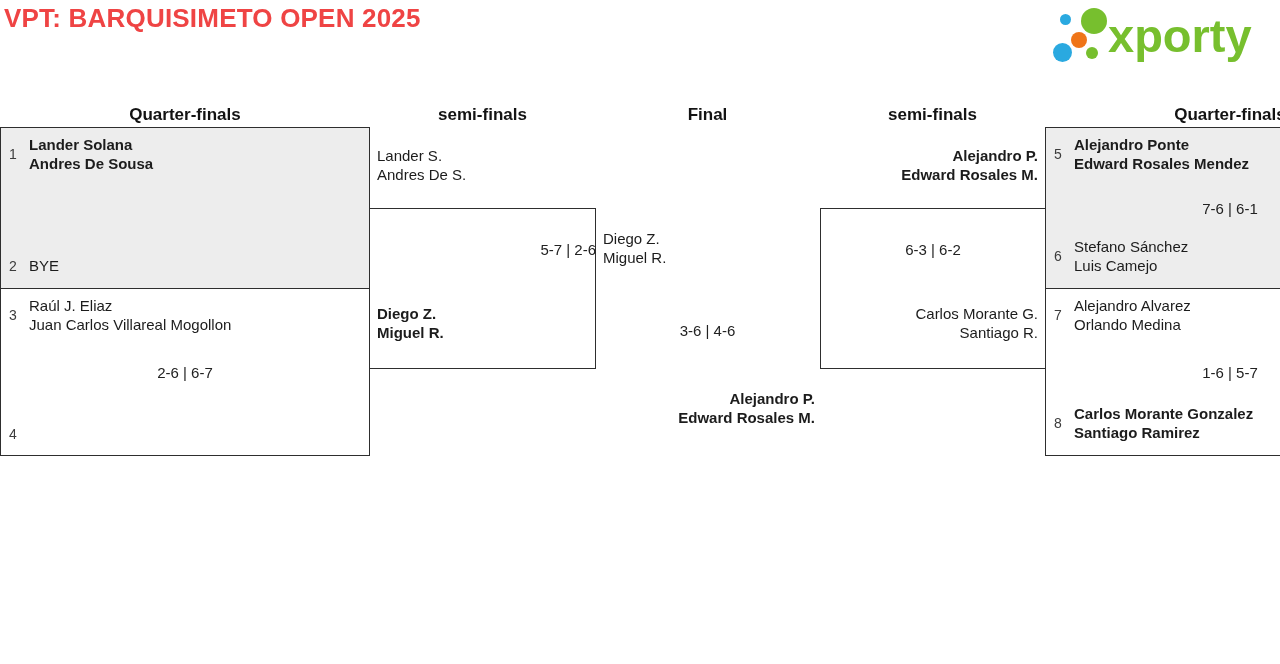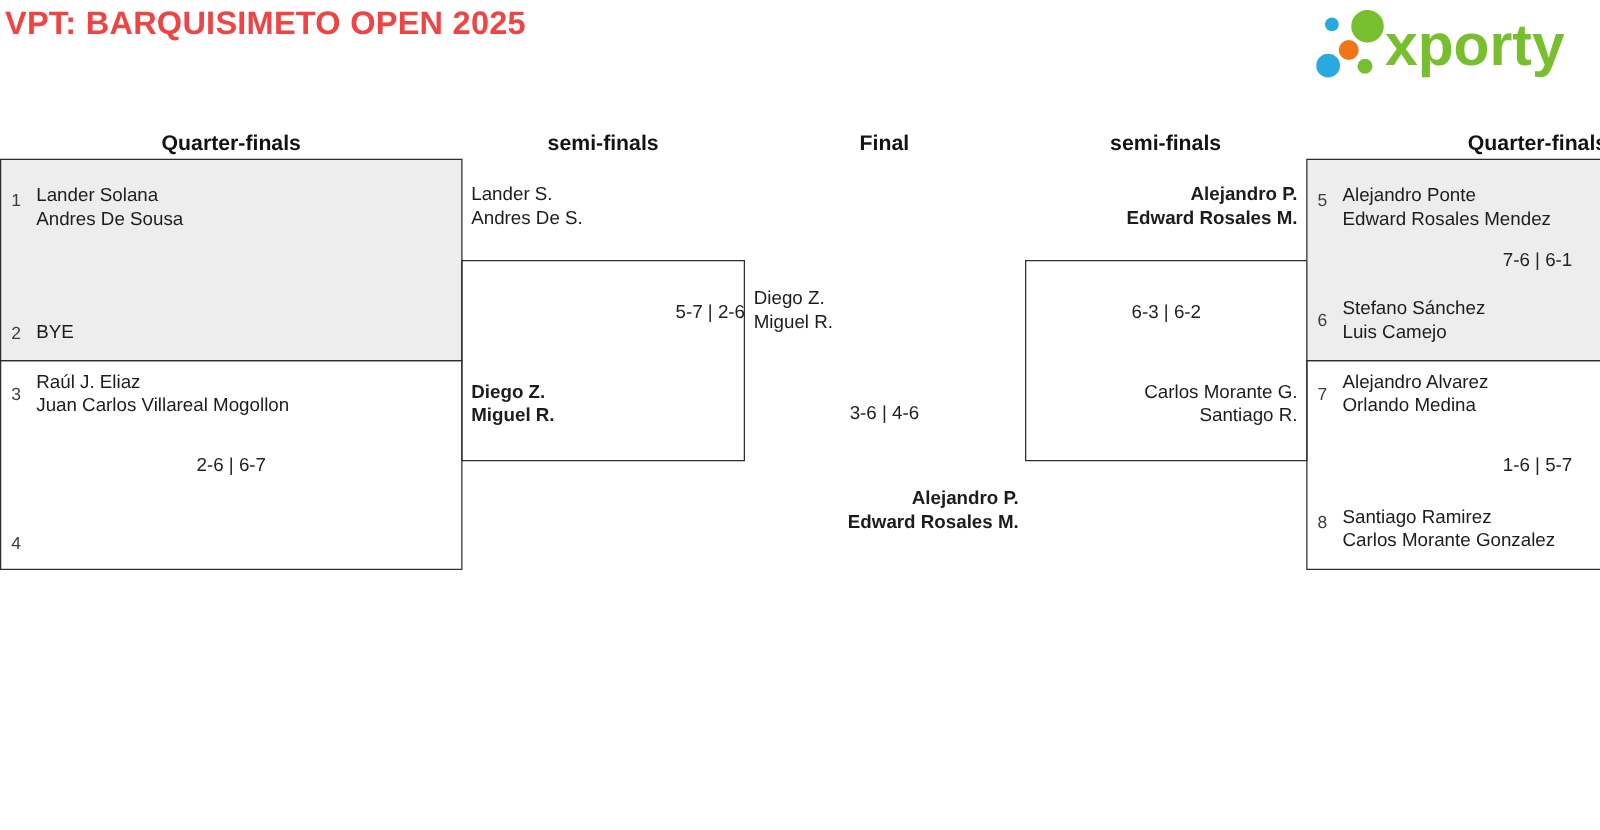--- a/index.html
+++ b/index.html
@@ -34,21 +34,21 @@
   #sfL{left:369px;top:208px;width:227px;height:161px;}
   #sfR{left:820px;top:208px;width:226px;height:161px;}
   #qfR1{left:1045px;top:127px;width:370px;height:162px;}
   #qfR2{left:1045px;top:288px;width:370px;height:168px;}
   
   .trow{position:absolute;left:8px;display:flex;align-items:center;gap:9px;}
   .rowA{top:7px;}
   .rowB{bottom:13px;}
   .seed{font-size:14px;color:#3c3c3c;min-width:11px;text-align:left;}
   .names{font-size:15px;line-height:19px;color:#1c1c1c;}
-  .winner .names{font-weight:400;margin-top:12px;}
+  .winner .names{font-weight:700;}
   .score{position:absolute;left:0;right:0;top:50%;transform:translateY(-50%);text-align:center;font-size:15px;color:#222;}
   
   .fl{position:absolute;font-size:15px;line-height:19px;color:#1c1c1c;white-space:nowrap;}
   .fl.winner{font-weight:700;}
   #sfL-a{left:377px;top:146px;}
   #sfL-s{left:369px;top:240px;width:227px;text-align:right;color:#222;}
   #sfL-b{left:377px;top:304px;}
   #fin-a{left:603px;top:229px;}
   #fin-s{left:595px;top:321px;width:225px;text-align:center;color:#222;}
   #fin-b{left:595px;top:389px;width:220px;text-align:right;}
@@ -163,17 +163,17 @@
     <span class="seed">7</span>
     <span class="names">
       <div>Alejandro Alvarez</div>
       <div>Orlando Medina</div>
     </span>
   </div>
   <div class="score">1-6 | 5-7</div>
   <div class="trow rowB winner">
     <span class="seed">8</span>
     <span class="names">
+      <div>Carlos Morante Gonzalez</div>
       <div>Santiago Ramirez</div>
-      <div>Carlos Morante Gonzalez</div>
     </span>
   </div>
 </div>
 
 </body></html>

